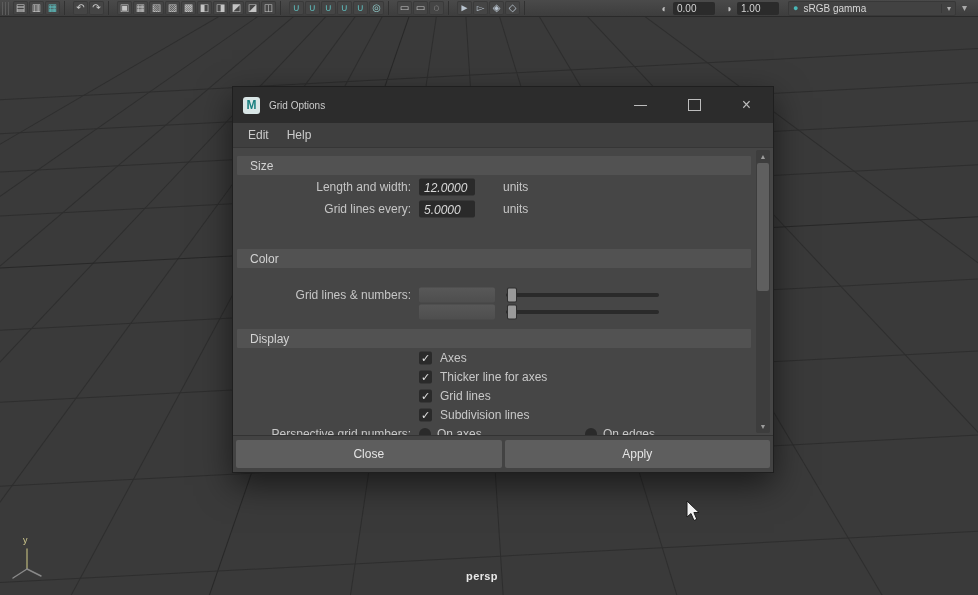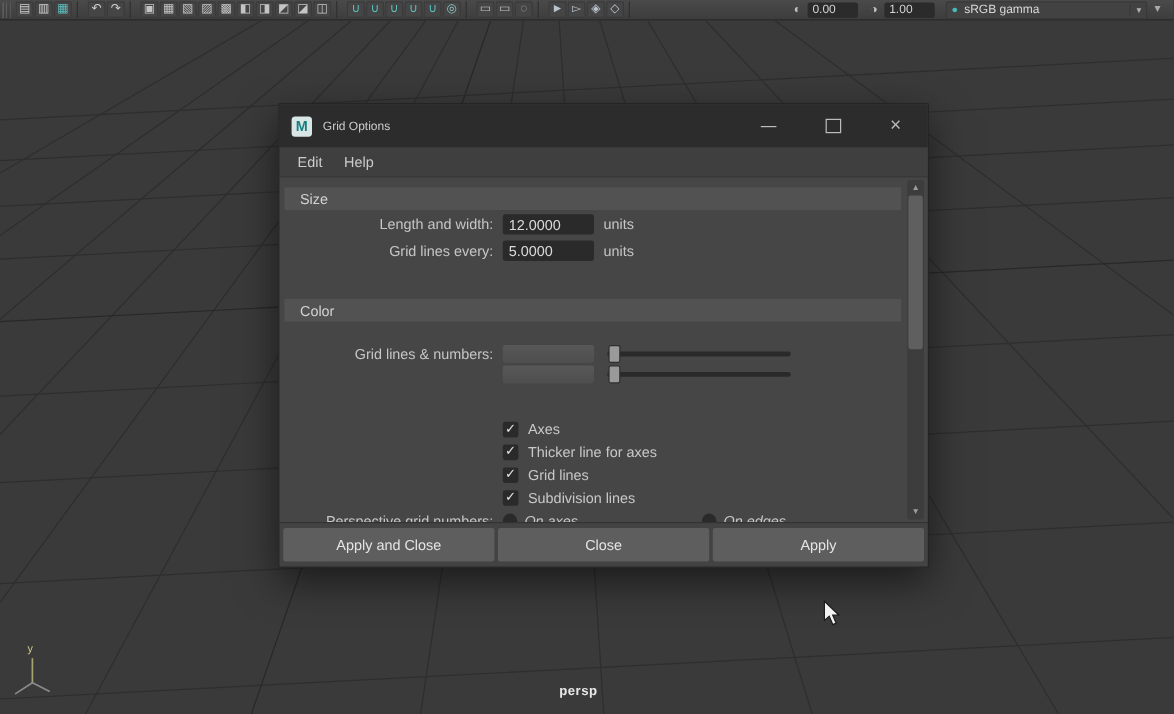--- a/index.html
+++ b/index.html
@@ -70,38 +70,38 @@
   .sh-size{top:8px}.sh-color{top:101px}.sh-display{top:181px}
 
   .frow{position:absolute;left:0;right:22px;}
   .r1{top:28px;height:22px}.r2{top:50px;height:22px}.r3{top:72px;height:22px}
   .c1{top:121px;height:17px}.c2{top:138px;height:17px}.c3{top:155px;height:17px}
   .d1{top:202px;height:16px}.d2{top:221px;height:16px}.d3{top:240px;height:16px}.d4{top:259px;height:16px}
   .cliprow{top:278px;height:9px;overflow:hidden;}
 
   .lbl{position:absolute;left:0;width:178px;text-align:right;font-size:12px;color:#c6c6c6;
     top:50%;transform:translateY(-50%);}
-  .inp{position:absolute;left:186px;top:50%;transform:translateY(-50%);width:76px;height:17px;
+  .inp{position:absolute;left:186px;top:50%;transform:translateY(-50%);width:56px;height:17px;
     background:#2a2a2a;border:none;border-radius:2px;color:#dadada;font-size:12px;
-    padding:0 5px;box-sizing:border-box;font-family:inherit;outline:none;}
+    padding:0 5px;box-sizing:border-box;font-family:inherit;outline:none;font-style:italic;}
   .units{position:absolute;left:270px;top:50%;transform:translateY(-50%);font-size:12px;color:#c6c6c6;}
   .swatch{position:absolute;left:186px;top:50%;transform:translateY(-50%);width:76px;height:15px;
     background:linear-gradient(#585858,#4e4e4e);border-radius:2px;}
   .slider{position:absolute;top:50%;transform:translateY(-50%);height:4px;background:#2a2a2a;border-radius:2px;}
   .sl-subdiv{left:293px;width:133px}
   .sl-color{left:273px;width:153px}
   .handle{position:absolute;top:50%;transform:translateY(-50%);width:8px;height:13px;
     background:#9a9a9a;border-radius:1px;box-shadow:0 0 0 1px #2e2e2e;}
   .h-subdiv{left:6px}.h-color{left:2px}
   .chk{position:absolute;left:186px;top:50%;transform:translateY(-50%);width:13px;height:13px;
     background:#2a2a2a;border-radius:2px;color:#e2e2e2;font-size:11px;line-height:13px;text-align:center;}
   .chk-label{position:absolute;left:207px;top:50%;transform:translateY(-50%);font-size:12px;color:#c8c8c8;}
   .radio{position:absolute;width:12px;height:12px;border-radius:50%;background:#2a2a2a;top:2px;}
   .rad1{left:186px}.rad2{left:352px}
-  .rad-label{position:absolute;top:1px;font-size:12px;color:#c8c8c8;font-style:italic;}
+  .rad-label{position:absolute;top:1px;font-size:12px;color:#c8c8c8;}
   .rl1{left:204px}.rl2{left:370px}
   .clip-lbl{position:absolute;left:0;width:178px;text-align:right;font-size:12px;color:#c6c6c6;top:1px;}
 
   .scrollbar{position:absolute;top:2px;right:3px;bottom:2px;width:14px;background:#3d3d3d;border-radius:2px;}
   .sb-arrow{position:absolute;left:0;right:0;height:11px;color:#9d9d9d;font-size:7px;text-align:center;line-height:11px;}
   .sb-up{top:1px}.sb-down{bottom:1px}
   .sb-thumb{position:absolute;left:1px;right:1px;top:13px;height:128px;background:#5f5f5f;border-radius:2px;}
 
   .btnbar{height:37px;background:#434343;border-top:1px solid #333333;display:flex;gap:3px;
     padding:4px 3px;box-sizing:border-box;}
@@ -254,20 +254,23 @@
       </span>
     </div>
 
     <div class="frow c3">
       <span class="swatch"></span>
       <span class="slider sl-color">
         <span class="handle h-color"></span>
       </span>
     </div>
 
+    <div class="sect-header sh-display">
+      <span>Display</span>
+    </div>
 
     <div class="frow d1">
       <span class="chk">✓</span>
       <span class="chk-label">Axes</span>
     </div>
 
     <div class="frow d2">
       <span class="chk">✓</span>
       <span class="chk-label">Thicker line for axes</span>
     </div>
@@ -291,21 +294,20 @@
     </div>
 
     <div class="scrollbar">
       <span class="sb-arrow sb-up">▲</span>
       <span class="sb-thumb"></span>
       <span class="sb-arrow sb-down">▼</span>
     </div>
   </div>
 
   <div class="btnbar">
-    <button class="btn">Apply and Close</button>
     <button class="btn">Close</button>
     <button class="btn">Apply</button>
   </div>
 </div>
 
 <svg class="cursor" width="16" height="22">
   <polygon points="1,1 1,17 5,13.5 8,20.5 10.8,19.3 7.9,12.5 13,12.5" fill="#f2f2f2" stroke="#1d1d1d" stroke-width="1"></polygon>
 </svg>
 
 </body></html>

